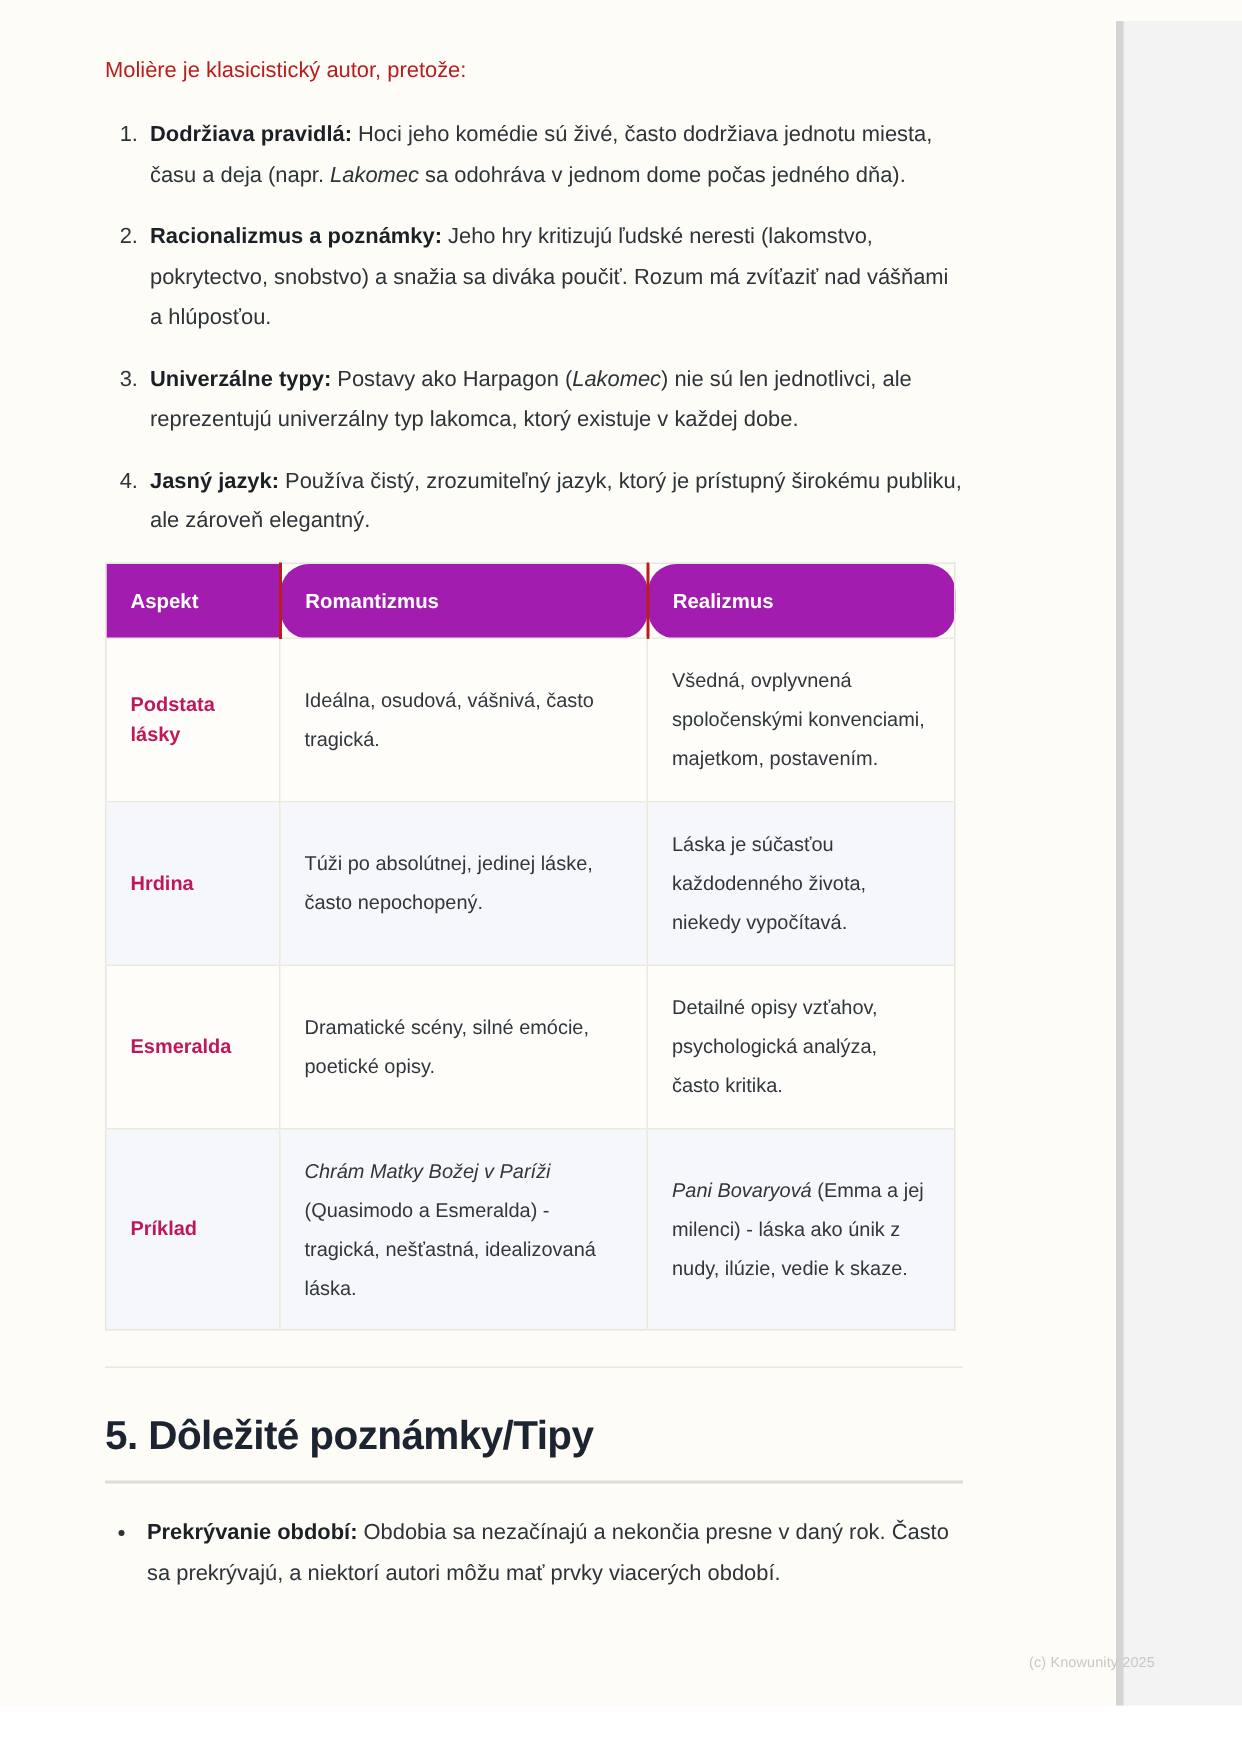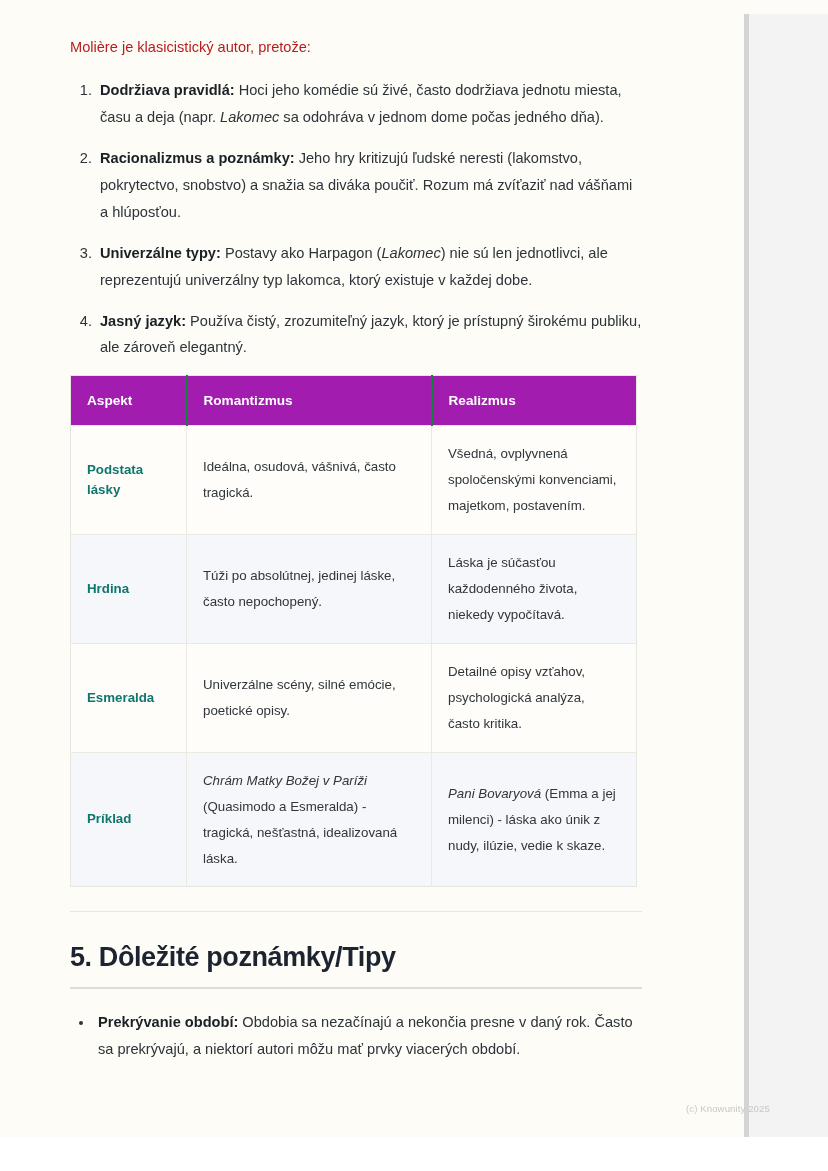--- a/index.html
+++ b/index.html
@@ -112,33 +112,33 @@
   .cmp-table th {
     background: #a21caf;
     color: #ffffff;
     text-align: left;
     font-weight: 700;
     font-size: 13.6px;
     padding: 17px 16px;
     border: none;
     vertical-align: middle;
   }
-  .cmp-table th + th { border-left: 2px solid #15803d; }
+  .cmp-table th + th { border-left: 2px solid #b91c1c; border-radius: 19px; }
   .cmp-table td {
     padding: 15px 16px;
     vertical-align: middle;
     line-height: 1.95;
     color: #30363c;
     border-top: 1px solid #eceade;
     border-left: 1px solid #eceade;
   }
   .cmp-table td:first-child { border-left: none; }
   .cmp-table td.aspect {
     font-weight: 700;
-    color: #0f766e;
+    color: #be185d;
     line-height: 1.55;
   }
   .cmp-table tbody tr:nth-child(odd) { background: #fefdf9; }
   .cmp-table tbody tr:nth-child(even) { background: #f5f7fa; }
 
   .col-a { width: 116px; }
   .col-b { width: 245px; }
   .col-c { width: 205px; }
 
   .section-rule {
@@ -222,21 +222,21 @@
           <td><span>Ideálna, osudová, vášnivá, často tragická.</span><i class="i"></i><span></span></td>
           <td><span>Všedná, ovplyvnená spoločenskými konvenciami, majetkom, postavením.</span><i class="i"></i><span></span></td>
         </tr>
         <tr>
           <td class="aspect">Hrdina</td>
           <td><span>Túži po absolútnej, jedinej láske, často nepochopený.</span><i class="i"></i><span></span></td>
           <td><span>Láska je súčasťou každodenného života, niekedy vypočítavá.</span><i class="i"></i><span></span></td>
         </tr>
         <tr>
           <td class="aspect">Esmeralda</td>
-          <td><span>Univerzálne scény, silné emócie, poetické opisy.</span><i class="i"></i><span></span></td>
+          <td><span>Dramatické scény, silné emócie, poetické opisy.</span><i class="i"></i><span></span></td>
           <td><span>Detailné opisy vzťahov, psychologická analýza, často kritika.</span><i class="i"></i><span></span></td>
         </tr>
         <tr>
           <td class="aspect">Príklad</td>
           <td><span></span><i class="i">Chrám Matky Božej v Paríži</i><span> (Quasimodo a Esmeralda) - tragická, nešťastná, idealizovaná láska.</span></td>
           <td><span></span><i class="i">Pani Bovaryová</i><span> (Emma a jej milenci) - láska ako únik z nudy, ilúzie, vedie k skaze.</span></td>
         </tr>
       </tbody>
     </table>
 

